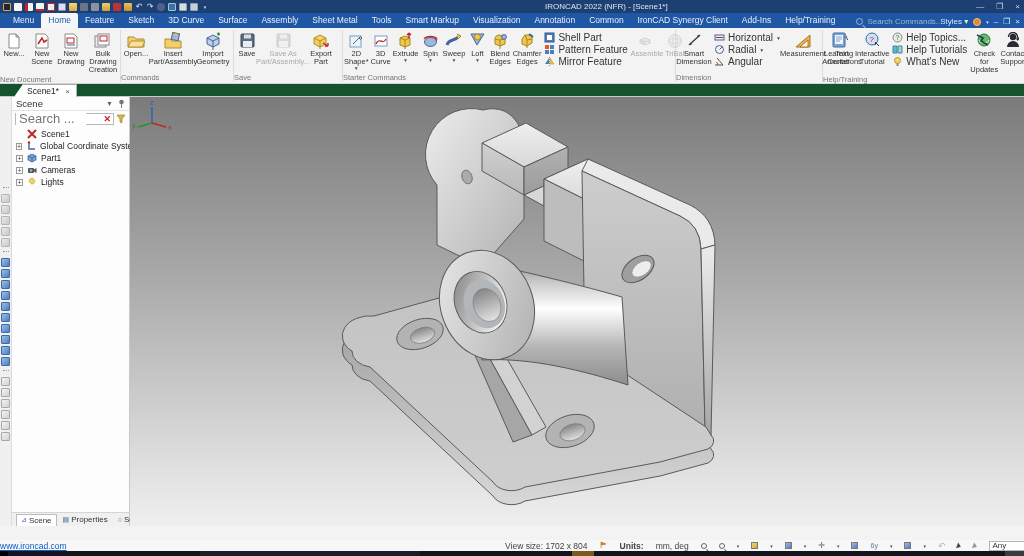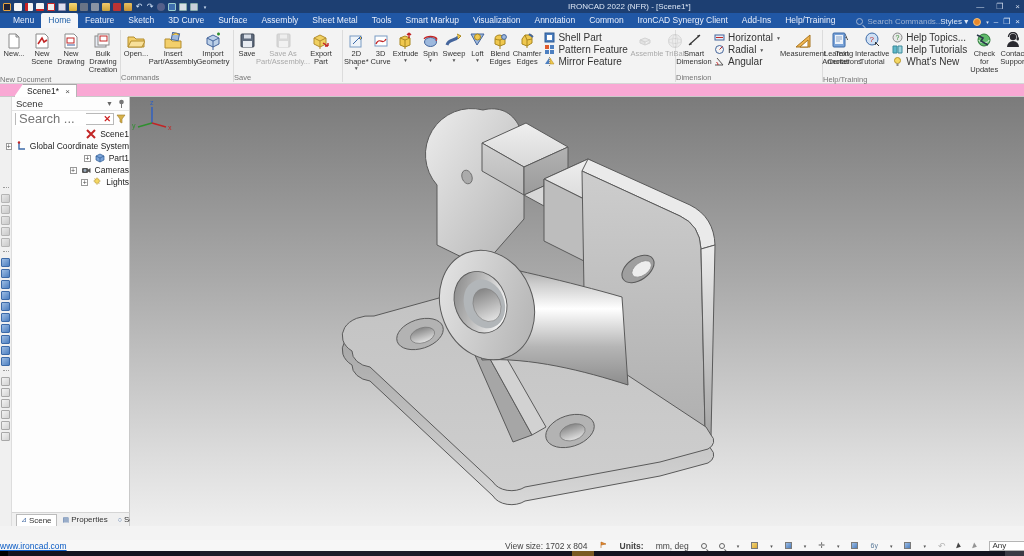--- a/index.html
+++ b/index.html
@@ -3,21 +3,21 @@
 <meta charset="utf-8">
 <style>
   * { margin:0; padding:0; box-sizing:border-box; }
   html,body { width:1024px; height:556px; overflow:hidden; font-family:"Liberation Sans",sans-serif; }
   #app { position:relative; width:1024px; height:556px; background:#f3f3f3; }
 
   
   .titlebar { position:absolute; left:0; top:0; width:1024px; height:13px; background:#1d3f72; display:flex; align-items:center; }
   .qat { display:flex; align-items:center; gap:3px; padding-left:3px; }
   .qic { width:8px; height:8px; border-radius:1px; font-size:8px; line-height:8px; color:#cfe0f5; text-align:center; }
-  .title-text { position:absolute; left:568px; top:2px; font-size:8px; color:#dce6f5; white-space:nowrap; }
+  .title-text { position:absolute; left:545px; top:2px; font-size:8px; color:#dce6f5; white-space:nowrap; }
   .winbtns { position:absolute; right:4px; top:0; display:flex; gap:12px; color:#cfd9ea; font-size:8px; height:13px; align-items:center; }
 
   
   .tabrow { position:absolute; left:0; top:13px; width:1024px; height:15px; background:#2057a5; display:flex; align-items:flex-end; }
   .mtab { font-size:8.5px; color:#e8eefb; padding:2px 7px 3px 7px; white-space:nowrap; }
   .mtab.active { background:#f5f6f8; color:#1d5fa8; border-radius:2px 2px 0 0; }
   .cmdsearch { display:flex; align-items:center; margin-left:14px; margin-bottom:2px; }
   .cmdsearch .mag { width:7px; height:7px; border:1px solid #9fb3d2; border-radius:50%; position:relative; margin-right:4px; }
   .cmdsearch .mag::after { content:""; position:absolute; width:4px; height:1px; background:#9fb3d2; transform:rotate(45deg); left:5px; top:7px; }
   .cmdsearch input { background:transparent; border:none; outline:none; font-size:8px; color:#c6d4ea; width:110px; font-family:"Liberation Sans",sans-serif; }
@@ -37,21 +37,21 @@
   .rbtn .crt { font-size:5px; color:#555; line-height:4px; }
   .rbtn.disabled .rlb, .rbtn.disabled .crt { color:#aaa; }
   .rbtn.disabled svg { opacity:.4; filter:grayscale(1); }
   .rsmallcol { display:flex; flex-direction:column; gap:1px; padding:2px 2px; }
   .rsmall { display:flex; align-items:center; gap:3px; }
   .rsmall .sic { width:11px; height:11px; display:flex; align-items:center; justify-content:center; }
   .rsmall .slb { font-size:10px; color:#333; white-space:nowrap; }
   .rsmall .crt { font-size:5px; color:#555; }
 
   
-  .doctabs { position:absolute; left:0; top:84px; width:1024px; height:13px; background:#f9a8d4; border-bottom:1px solid #c9c9c9; }
+  .doctabs { position:absolute; left:0; top:84px; width:1024px; height:13px; background:#14532d; border-bottom:1px solid #c9c9c9; }
   .doctab { position:absolute; left:14px; top:0; height:13px; padding:0 6px 0 12px; background:#fff; border:1px solid #a9a9a9; border-bottom:none; clip-path:polygon(9px 0, 100% 0, 100% 100%, 0 100%); display:flex; align-items:center; gap:6px; font-size:8.5px; color:#222; }
   .doctab .x { font-size:8px; color:#555; }
 
   
   .sidebarstrip { position:absolute; left:0; top:97px; width:12px; height:429px; background:#f0f0f0; border-right:1px solid #ddd; display:flex; flex-direction:column; align-items:center; padding-top:88px; gap:2px; }
   .grip { width:6px; height:3px; border-top:1px dotted #9a9a9a; margin:2px 0; }
   .sti { width:9px; height:9px; border-radius:1px; }
   .sti.gray { background:linear-gradient(135deg,#e9e9e9,#c9c9c9); border:1px solid #b5b5b5; }
   .sti.blue { background:linear-gradient(135deg,#9dbde4,#4d7fc0); border:1px solid #3c6aa8; }
   .sti.tool { background:linear-gradient(135deg,#f3f3f3,#d2d2d2); border:1px solid #a8a8a8; }
@@ -59,21 +59,21 @@
   
   .scenepanel { position:absolute; left:12px; top:97px; width:118px; height:415px; background:#fdfdfd; border-right:1px solid #c9c9c9; }
   .sp-head { height:14px; display:flex; align-items:center; padding:0 4px; font-size:9.5px; color:#333; border-bottom:1px solid #e3e3e3; }
   .sp-head .spacer { flex:1; }
   .sp-head .hic { font-size:7px; color:#666; margin-left:5px; }
   .sp-search { height:15px; display:flex; align-items:center; padding:1px 3px; gap:2px; }
   .sp-search .box { flex:1; height:12px; border:1px solid #b9b9b9; background:#fff; display:flex; align-items:center; }
   .sp-search input { border:none; outline:none; width:70px; font-size:13px; color:#999; padding-left:3px; font-family:"Liberation Sans",sans-serif; }
   .sp-search .redx { color:#cc2020; font-size:9px; font-weight:bold; margin-left:auto; padding-right:2px; }
   .tree { padding:2px 0 0 4px; }
-  .trow { display:flex; align-items:center; height:12px; gap:4px;justify-content:flex-end; }
+  .trow { display:flex; align-items:center; height:12px; gap:4px; }
   .trow .exp { width:7px; height:7px; border:1px solid #999; background:#fff; font-size:7px; line-height:5px; text-align:center; color:#444; }
   .trow .noexp { width:7px; height:7px; }
   .trow .lbl { font-size:8.5px; color:#222; white-space:nowrap; }
   .ticon { width:10px; height:10px; display:flex; align-items:center; justify-content:center; }
 
   .sp-bottomtabs { position:absolute; left:12px; top:512px; width:118px; height:14px; background:#f0f0f0; border-right:1px solid #c9c9c9; border-top:1px solid #d5d5d5; display:flex; align-items:center; padding-left:4px; gap:2px; }
   .btab { display:flex; align-items:center; gap:2px; font-size:8px; color:#333; padding:1px 4px; height:12px; }
   .btab.active { background:#fff; border:1px solid #bbb; border-bottom:none; }
   .btab .bi { font-size:7px; color:#4a6fa5; }
 
@@ -425,20 +425,21 @@
           <div class="ric">
               <svg width="16" height="16">
                 <circle cx="8" cy="8" r="6.5" fill="#e4e4e4" stroke="#a8a8a8"></circle>
                 <ellipse cx="8" cy="8" rx="6.5" ry="2.4" fill="none" stroke="#b5b5b5"></ellipse>
                 <ellipse cx="8" cy="8" rx="2.4" ry="6.5" fill="none" stroke="#b5b5b5"></ellipse>
               </svg>
             </div>
           <div class="rlb">TriBall</div>
         </div>
       </div>
+      <div class="glabel">Starter Commands</div>
     </div>
     <div class="gsep"></div>
 
     <div class="rgroup" style="width:146px;">
       <div class="ritems">
         <div class="rbtn" style="width:36px">
           <div class="ric">
               <svg width="17" height="17">
                 <path d="M3,13 L14,3" stroke="#333" stroke-width="1.2"></path>
                 <path d="M3,13 l3,-.5 -1.5,-2 z M14,3 l-3,.5 1.5,2 z" fill="#333"></path>

